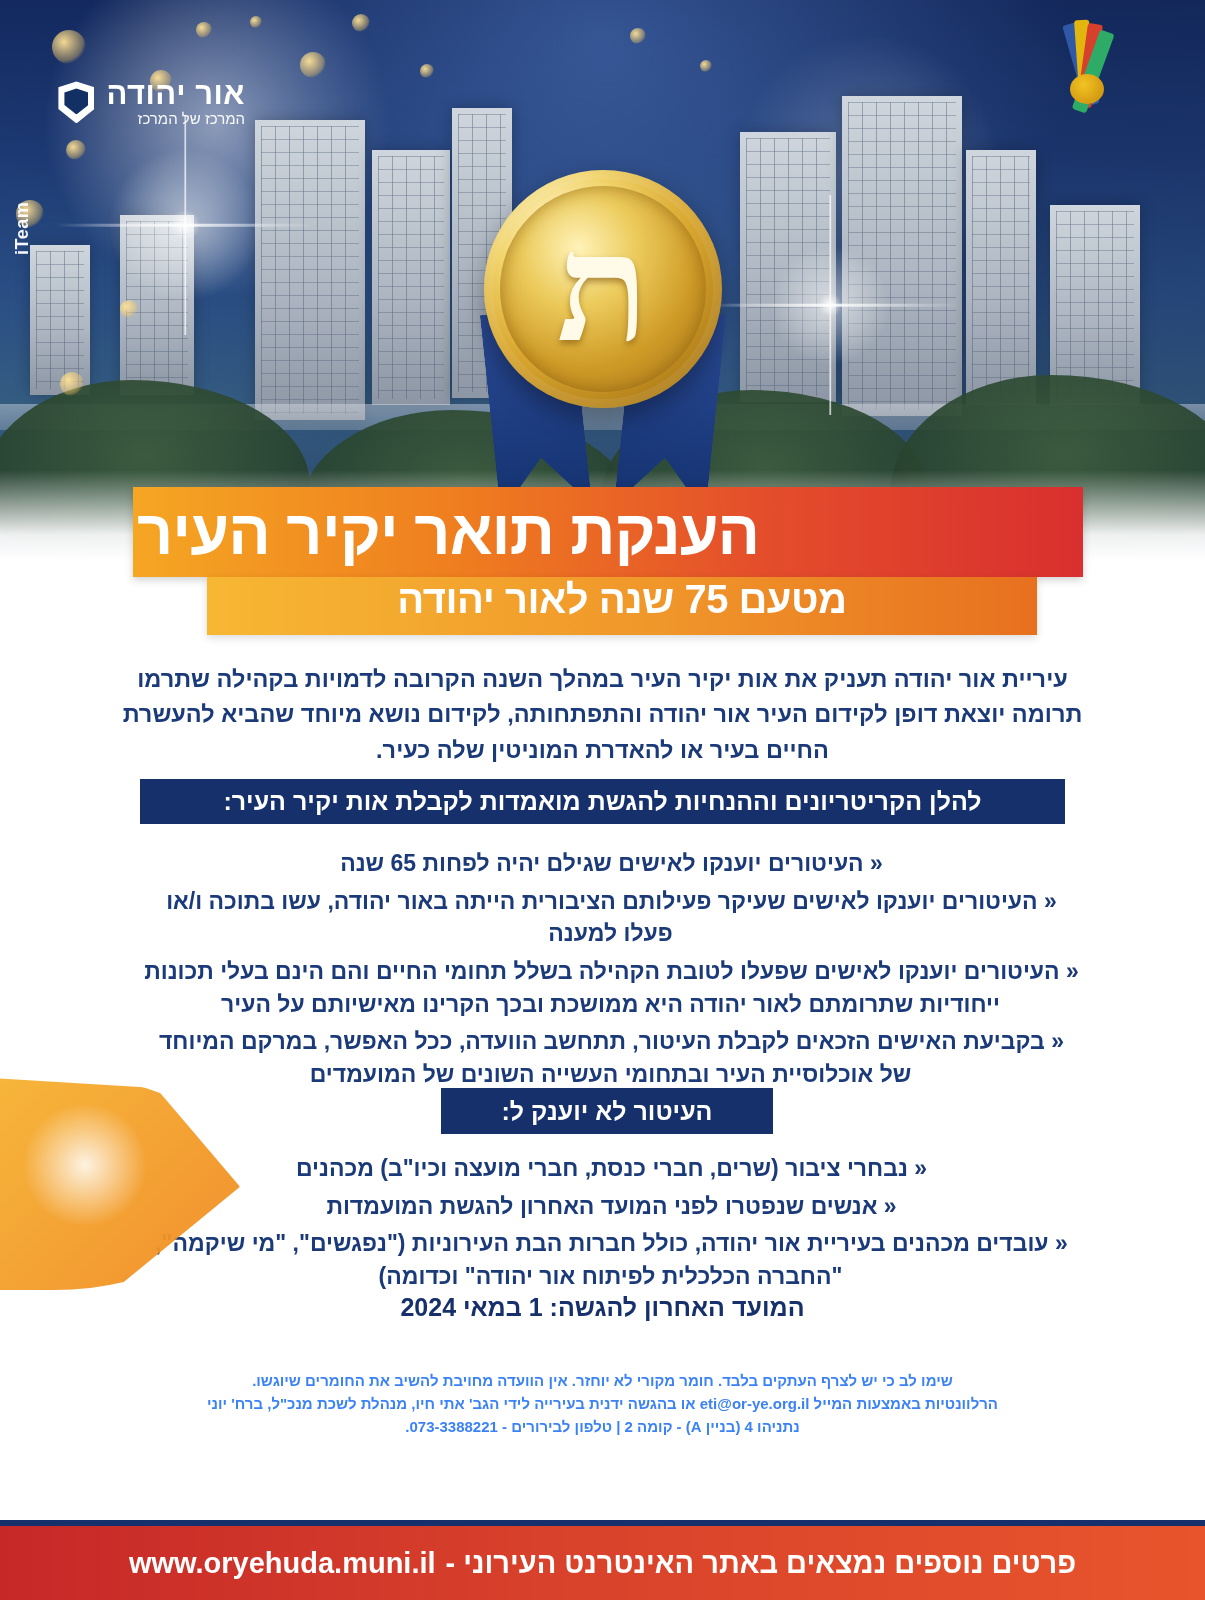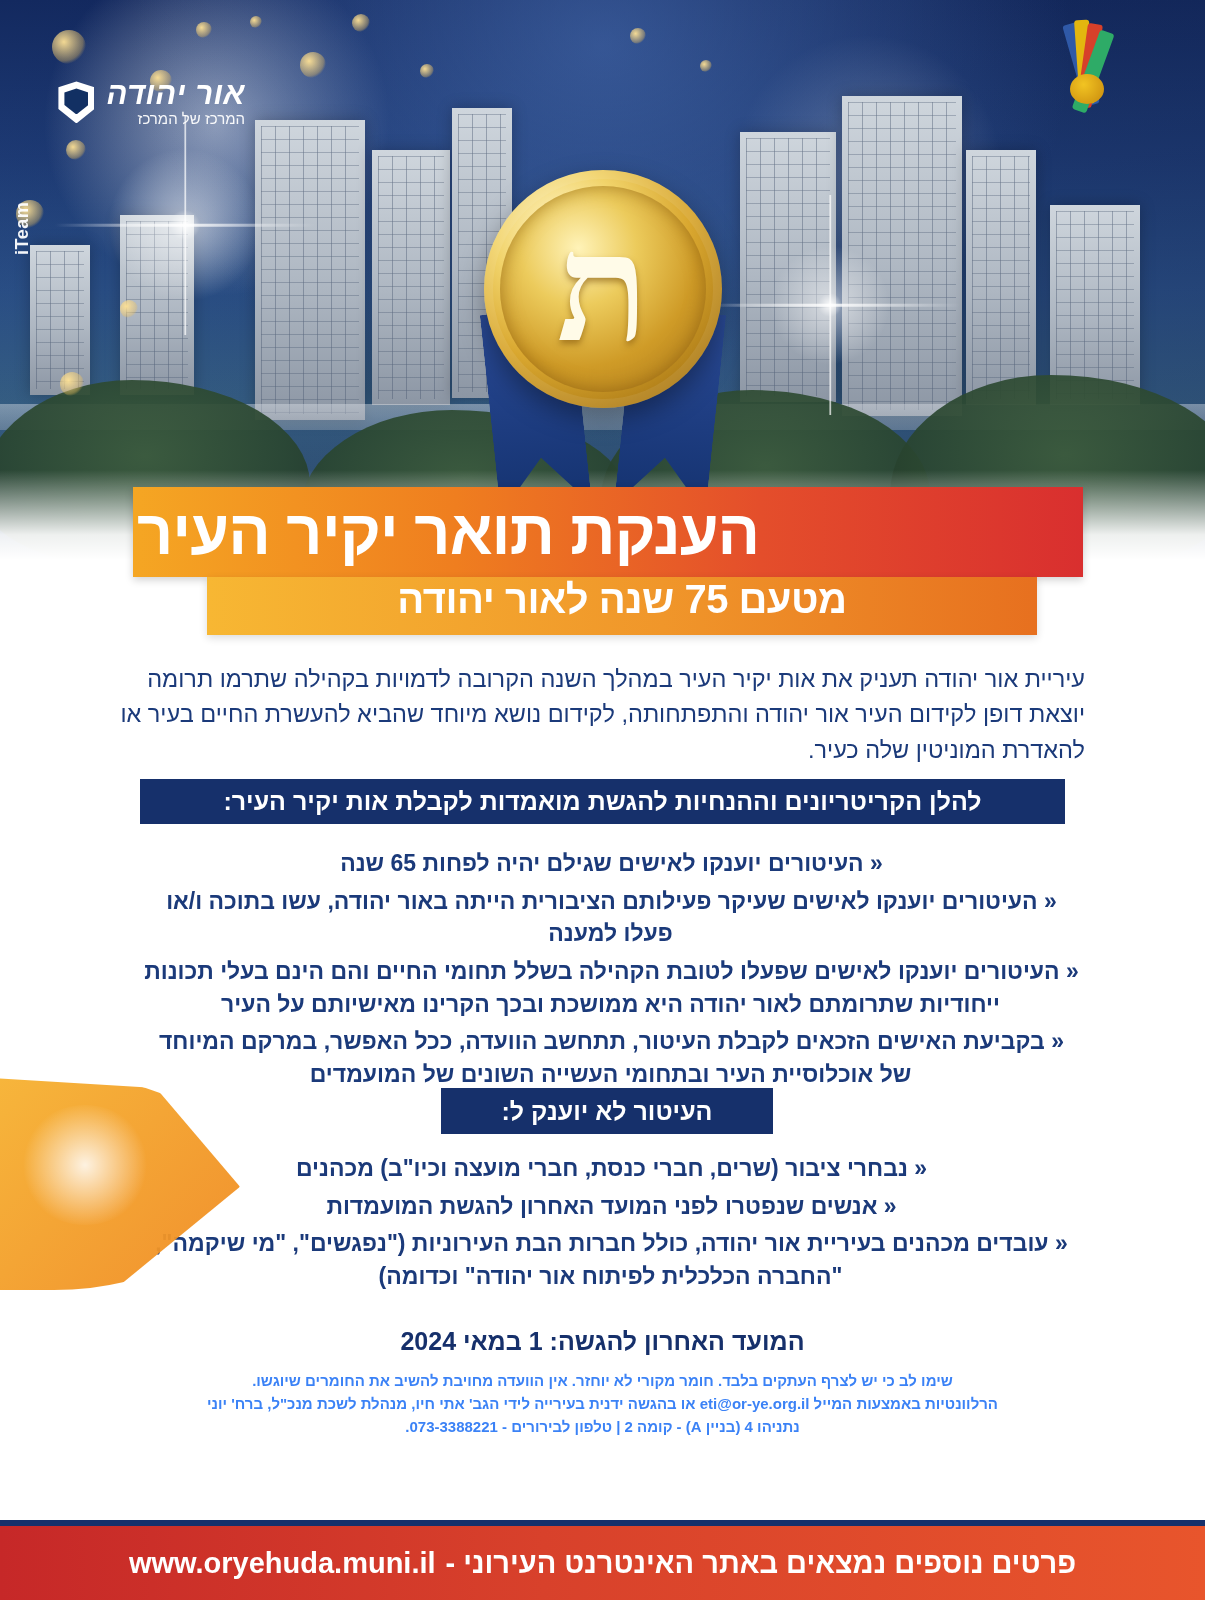--- a/index.html
+++ b/index.html
@@ -117,21 +117,21 @@
     clip-path: polygon(50% 0%, 100% 14%, 100% 66%, 50% 100%, 0% 66%, 0% 14%);
     position: relative;
   }
   .muni-crest:after{
     content:"";
     position:absolute; left:6px; top:7px; right:6px; bottom:9px;
     background: #123063;
     clip-path: polygon(50% 0%, 100% 16%, 100% 64%, 50% 100%, 0% 64%, 0% 16%);
   }
   .muni-text{ text-align: right; line-height: 1.06; color:#ffffff;}
-  .muni-name{ font-size: 31px; font-weight: 700; letter-spacing: .5px; font-style: italic;}
+  .muni-name{ font-size: 31px; font-weight: 700; letter-spacing: .5px;}
   .muni-sub{ font-size: 15px; font-weight: 400; opacity:.95;}
 
   
   .ribbon-mark{
     position:absolute;
     top: 18px; left: 1040px;
     width: 86px; height: 108px;
   }
   .rb{ position:absolute; width:15px; height:84px; border-radius:3px; transform-origin: 50% 0; }
   .rb1{ left:22px; top:6px; background:#2f59a7; transform: rotate(-16deg);}
@@ -223,24 +223,25 @@
     box-shadow: 0 3px 8px rgba(0,0,0,.14);
   }
   .subtitle-bar h2{
     margin:0; font-size: 40px; color:#ffffff; font-weight:700; letter-spacing:-.5px;
   }
 
   
   .intro{
     position:absolute;
     top: 662px; right: 120px; width: 965px;
+    text-align: center;
     font-size: 23.5px;
     line-height: 1.5;
     color: #1b3a7a;
-    font-weight: 400;
+    font-weight: 700;
   }
 
   .section-head{
     position:absolute;
     background: #16306b;
     color:#ffffff;
     display:flex; align-items:center; justify-content:center;
     font-weight:700;
   }
   .head-criteria{
@@ -258,21 +259,21 @@
     font-weight: 600;
     text-align: center;
   }
   .bullets-criteria{ top: 847px; right: 125px; width: 955px; }
   .bullets-not{ top: 1152px; right: 125px; width: 955px; }
   .bullets p{ margin: 0 0 5px 16px; text-align: center; }
   .bullets .mk{ color:#1b3a7a; font-weight:700; letter-spacing:-2px; }
 
   .deadline{
     position:absolute;
-    top: 1327px; right: 0; width: 1205px;
+    top: 1293px; right: 0; width: 1205px;
     text-align:center;
     font-size: 25px;
     font-weight: 700;
     color: #16306b;
   }
   .fineprint{
     position:absolute;
     top: 1370px; right: 140px; width: 925px;
     text-align:center;
     font-size: 15px;

